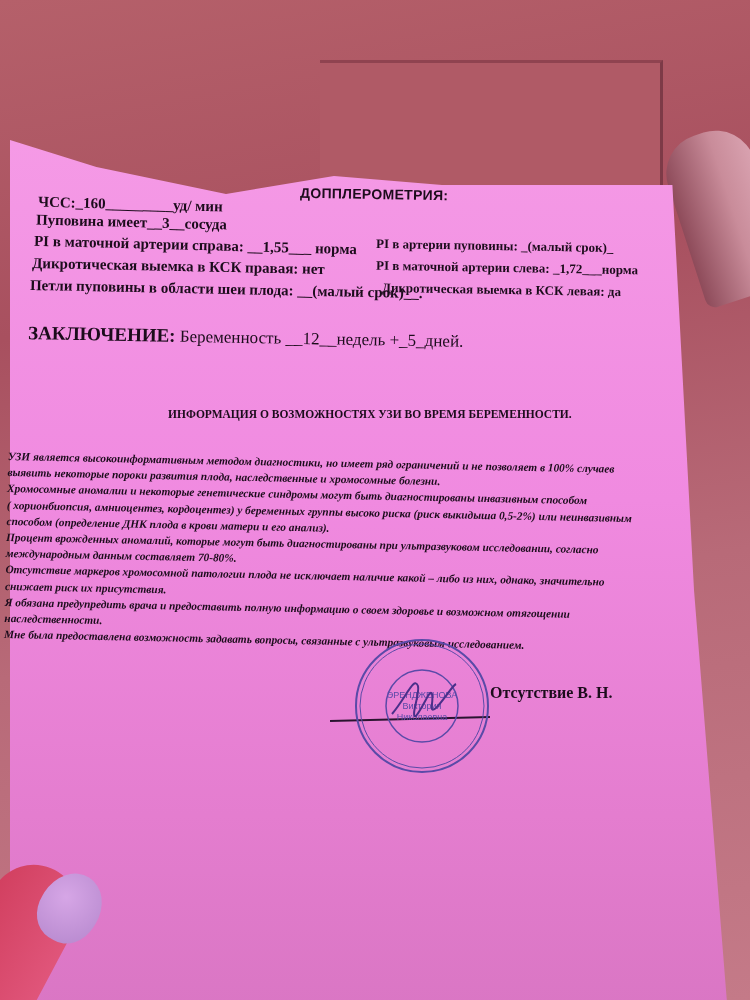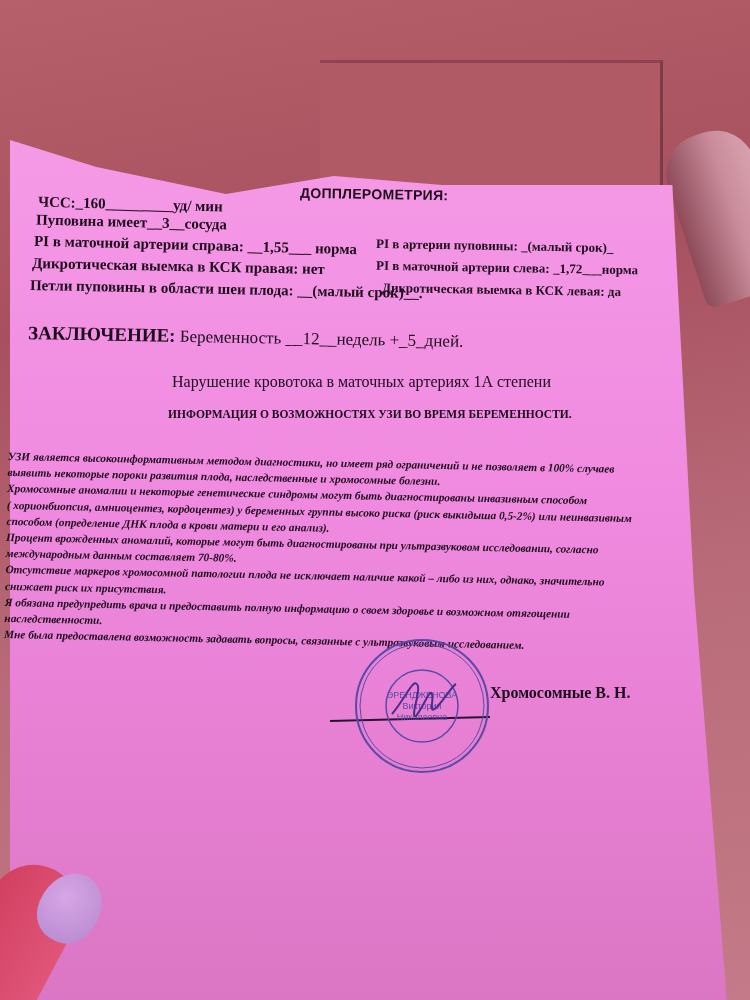--- a/index.html
+++ b/index.html
@@ -64,40 +64,39 @@
   <div class="field" style="left:32px;top:258px;transform:rotate(1.2deg);">Дикротическая выемка в КСК правая: нет</div>
   <div class="field" style="left:30px;top:281px;transform:rotate(1.2deg);">Петли пуповины в области шеи плода:  __(малый срок)__.</div>
 
   <div class="field-r" style="left:376px;top:238px;transform:rotate(1deg);">PI  в артерии пуповины: _(малый срок)_</div>
   <div class="field-r" style="left:376px;top:260px;transform:rotate(1deg);">PI  в маточной артерии слева: _1,72___норма</div>
   <div class="field-r" style="left:382px;top:282px;transform:rotate(1deg);">Дикротическая выемка в КСК левая:  да</div>
 
   <div class="conclusion">
     <span class="lab">ЗАКЛЮЧЕНИЕ:</span><span> Беременность __12__недель +_5_дней.</span>
   </div>
-  <div class="finding">Нарушение кровотока в маточных артериях 1А степени</div>
 
   <div class="info-title">ИНФОРМАЦИЯ О ВОЗМОЖНОСТЯХ УЗИ ВО ВРЕМЯ БЕРЕМЕННОСТИ.</div>
   <div class="info">
     <p>  УЗИ является высокоинформативным методом диагностики, но имеет ряд ограничений и не позволяет в 100% случаев</p>
     <p>  выявить некоторые пороки развития плода, наследственные и хромосомные болезни.</p>
     <p>  Хромосомные аномалии и некоторые генетические синдромы могут быть диагностированы инвазивным способом</p>
     <p>  ( хорионбиопсия, амниоцентез, кордоцентез) у беременных группы  высоко риска (риск выкидыша 0,5-2%) или неинвазивным</p>
     <p>  способом (определение ДНК плода в крови матери и его анализ).</p>
     <p>  Процент врожденных аномалий, которые могут быть диагностированы при ультразвуковом исследовании, согласно</p>
     <p>  международным данным составляет 70-80%.</p>
     <p>  Отсутствие маркеров хромосомной патологии плода не исключает наличие какой – либо из них, однако, значительно</p>
     <p>  снижает риск их присутствия.</p>
     <p> Я обязана предупредить врача и предоставить полную информацию о своем здоровье и возможном отягощении</p>
     <p> наследственности.</p>
     <p> Мне была предоставлена возможность задавать вопросы, связанные с ультразвуковым исследованием.</p>
   </div>
 
   <div class="sign-line"></div>
-  <div class="sign-name">Хромосомные В. Н.</div>
+  <div class="sign-name">Отсутствие В. Н.</div>
 
   <svg class="stamp" viewBox="0 0 140 140">
     <circle cx="70" cy="70" r="66" fill="none" stroke="#5a4aa8" stroke-width="2"></circle>
     <circle cx="70" cy="70" r="62" fill="none" stroke="#5a4aa8" stroke-width="1"></circle>
     <circle cx="70" cy="70" r="36" fill="none" stroke="#5a4aa8" stroke-width="1.5"></circle>
     <text x="70" y="62" font-family="Liberation Sans, sans-serif" font-size="9" fill="#5a4aa8" text-anchor="middle">ЭРЕНДЖЕНОВА</text>
     <text x="70" y="73" font-family="Liberation Sans, sans-serif" font-size="9" fill="#5a4aa8" text-anchor="middle">Виктория</text>
     <text x="70" y="84" font-family="Liberation Sans, sans-serif" font-size="9" fill="#5a4aa8" text-anchor="middle">Николаевна</text>
     <path d="M40 78 C55 60, 62 40, 66 50 C68 58, 58 82, 64 80 C72 70, 78 52, 80 58 C82 66, 76 78, 84 72 C92 64, 100 50, 104 48" fill="none" stroke="#4a2f8a" stroke-width="2"></path>
   </svg>

